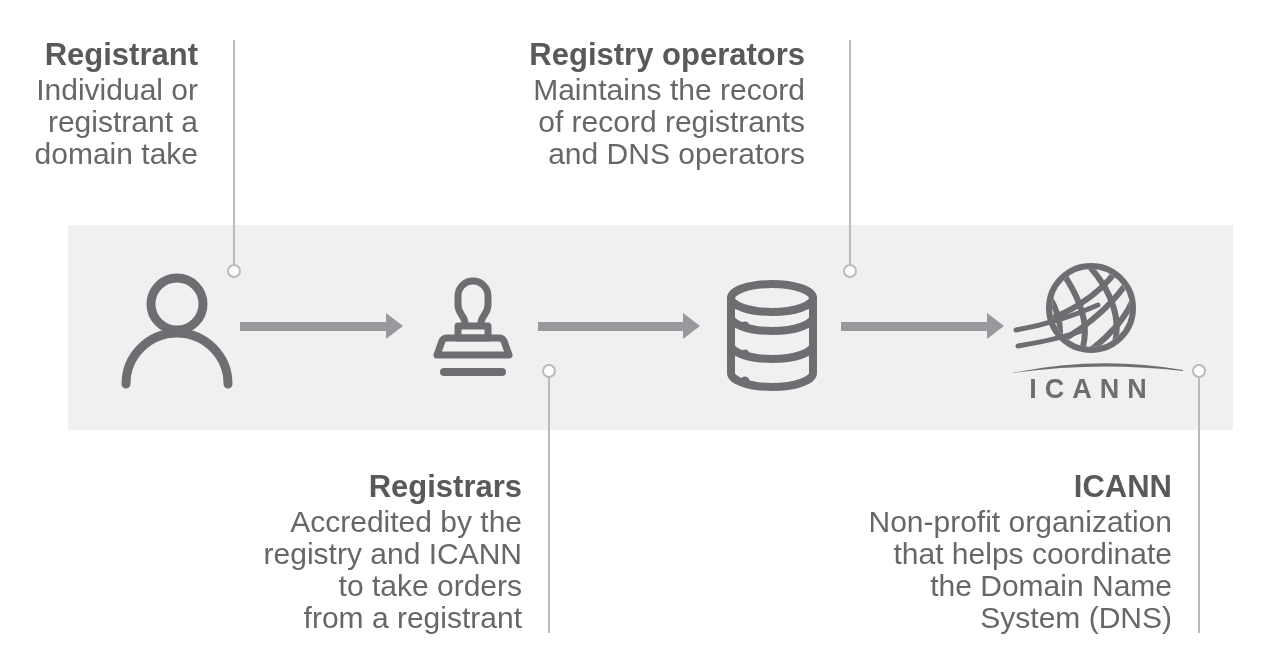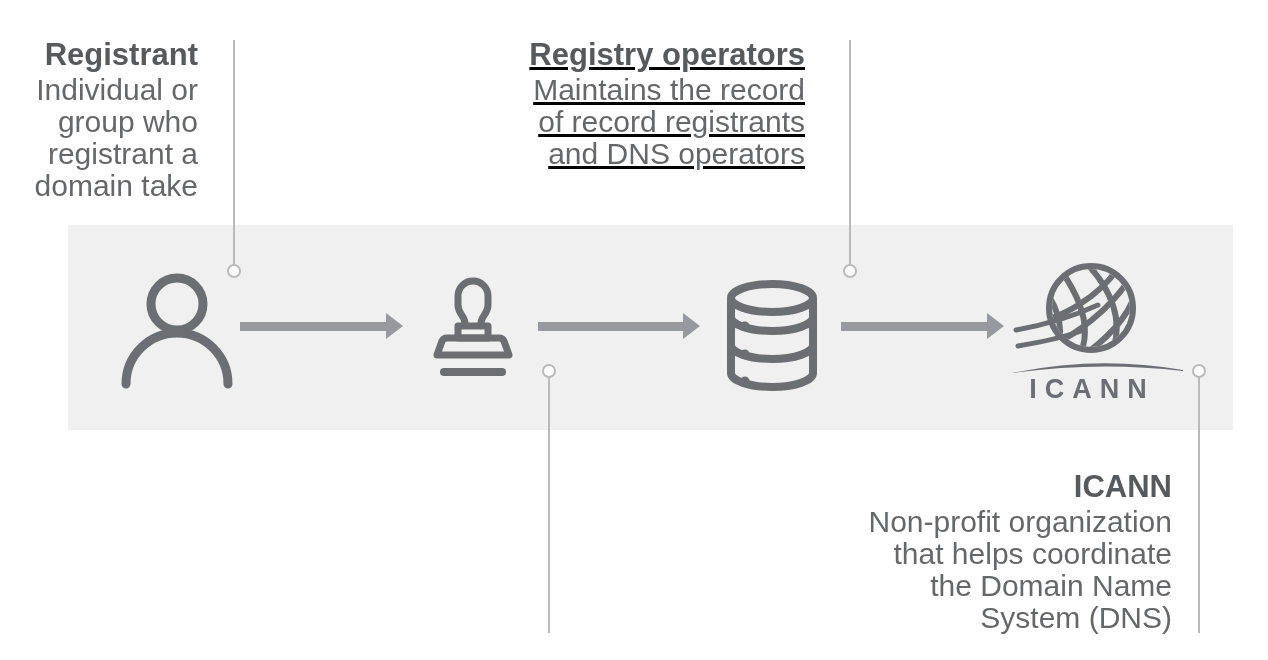--- a/index.html
+++ b/index.html
@@ -15,21 +15,21 @@
   .label{position:absolute;text-align:right;white-space:nowrap;}
   .label .title{
     font-size:31px;font-weight:700;line-height:38px;
     color:var(--title-text,#58595b);
   }
   .label .dl{
     font-size:30px;line-height:32px;
     color:var(--body-text,#666769);
   }
   .lb-registrant{right:1070px;top:36px;}
-  .lb-registry{right:463px;top:36px;text-decoration:underline;}
+  .lb-registry{right:463px;top:36px;}
   .lb-registrars{right:746px;top:468px;}
   .lb-icann{right:96px;top:468px;}
   
   .vline{position:absolute;width:2px;background:var(--leader-line,#bababc);}
   .vl-registrant{left:233px;top:40px;height:226px;}
   .vl-registry{left:849px;top:40px;height:226px;}
   .vl-registrars{left:548px;top:376px;height:257px;}
   .vl-icann{left:1198px;top:376px;height:257px;}
   .dot{
     position:absolute;width:10px;height:10px;border-radius:50%;
@@ -70,32 +70,38 @@
 </head>
 <body>
 
 <div class="canvas">
 
   <div class="band"></div>
 
   <div class="label lb-registrant">
     <div class="title">Registrant</div>
     <div class="dl">Individual or</div>
-    <div class="dl">group who</div>
     <div class="dl">registrant a</div>
     <div class="dl">domain take</div>
   </div>
 
   <div class="label lb-registry">
     <div class="title">Registry operators</div>
     <div class="dl">Maintains the record</div>
     <div class="dl">of record registrants</div>
     <div class="dl">and DNS operators</div>
   </div>
 
+  <div class="label lb-registrars">
+    <div class="title">Registrars</div>
+    <div class="dl">Accredited by the</div>
+    <div class="dl">registry and ICANN</div>
+    <div class="dl">to take orders</div>
+    <div class="dl">from a registrant</div>
+  </div>
 
   <div class="label lb-icann">
     <div class="title">ICANN</div>
     <div class="dl">Non-profit organization</div>
     <div class="dl">that helps coordinate</div>
     <div class="dl">the Domain Name</div>
     <div class="dl">System (DNS)</div>
   </div>
 
   <div class="vline vl-registrant"></div>

